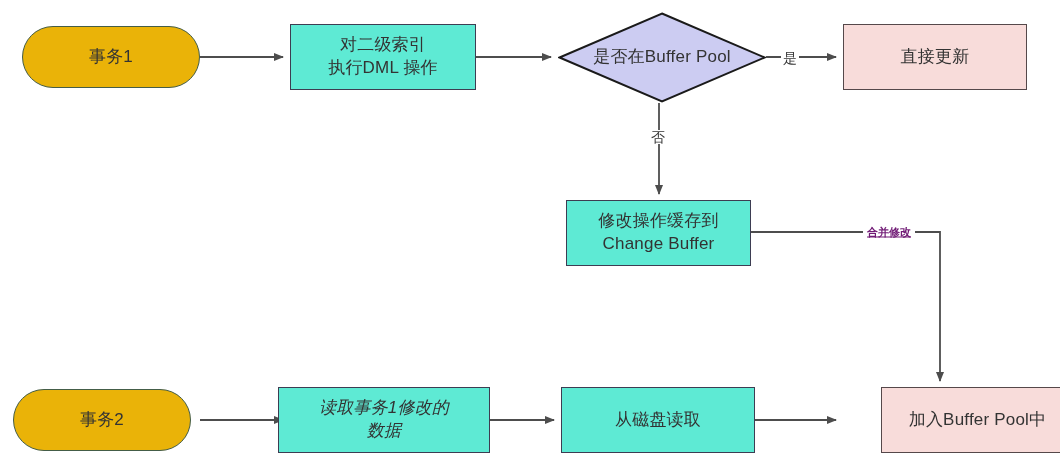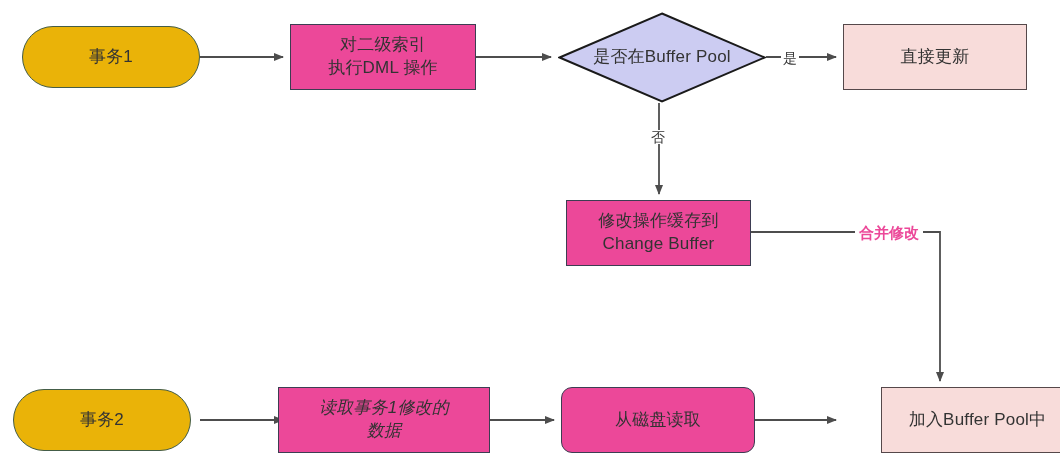--- a/index.html
+++ b/index.html
@@ -38,21 +38,21 @@
     color: #333333;
     white-space: pre-line;
     letter-spacing: 0.2px;
   }
   .node.terminal {
     background: #eab308;
     border: 1.6px solid #445d48;
     border-radius: 32px;
   }
   .node.process {
-    background: #ec4899;
+    background: #5eead4;
     border: 1.6px solid #3d3d52;
   }
   .node.result {
     background: #f8dcda;
     border: 1.6px solid #55484a;
   }
   .node.decision {
     background: transparent;
     border: none;
   }
@@ -72,24 +72,25 @@
   .edge-label {
     position: absolute;
     font-size: 14px;
     color: #333333;
     background: #ffffff;
     padding: 0 2px;
     line-height: 1;
     white-space: nowrap;
   }
   .edge-label.accent {
-    color: #ec4899;
+    color: #701a75;
     font-weight: bold;
-    font-size: 15px;
+    font-size: 11px;
     padding: 0 4px;
+    text-decoration: underline;
   }
 </style>
 </head>
 <body>
 
 <div id="canvas">
 
   <svg id="edges" viewBox="0 0 1060 468" width="1060" height="468">
     <defs>
       <marker id="arrow" markerWidth="10" markerHeight="8" refX="9" refY="4" orient="auto" markerUnits="userSpaceOnUse">
@@ -143,21 +144,21 @@
 
   <div class="node terminal" style="left:13px; top:389px; width:178px; height:62px;">
     <span>事务2</span>
   </div>
 
   <div class="node process" style="left:278px; top:387px; width:212px; height:66px;font-style:italic;">
     <span>读取事务1修改的
 数据</span>
   </div>
 
-  <div class="node process" style="left:561px; top:387px; width:194px; height:66px;border-radius:11px;">
+  <div class="node process" style="left:561px; top:387px; width:194px; height:66px;">
     <span>从磁盘读取</span>
   </div>
 
   <div class="node result" style="left:843px; top:387px; width:193px; height:66px;margin-left:38px;">
     <span>加入Buffer Pool中</span>
   </div>
 
   <div class="edge-label" style="left:790px; top:58px; transform:translate(-50%,-50%);">
     <span>是</span>
   </div>

